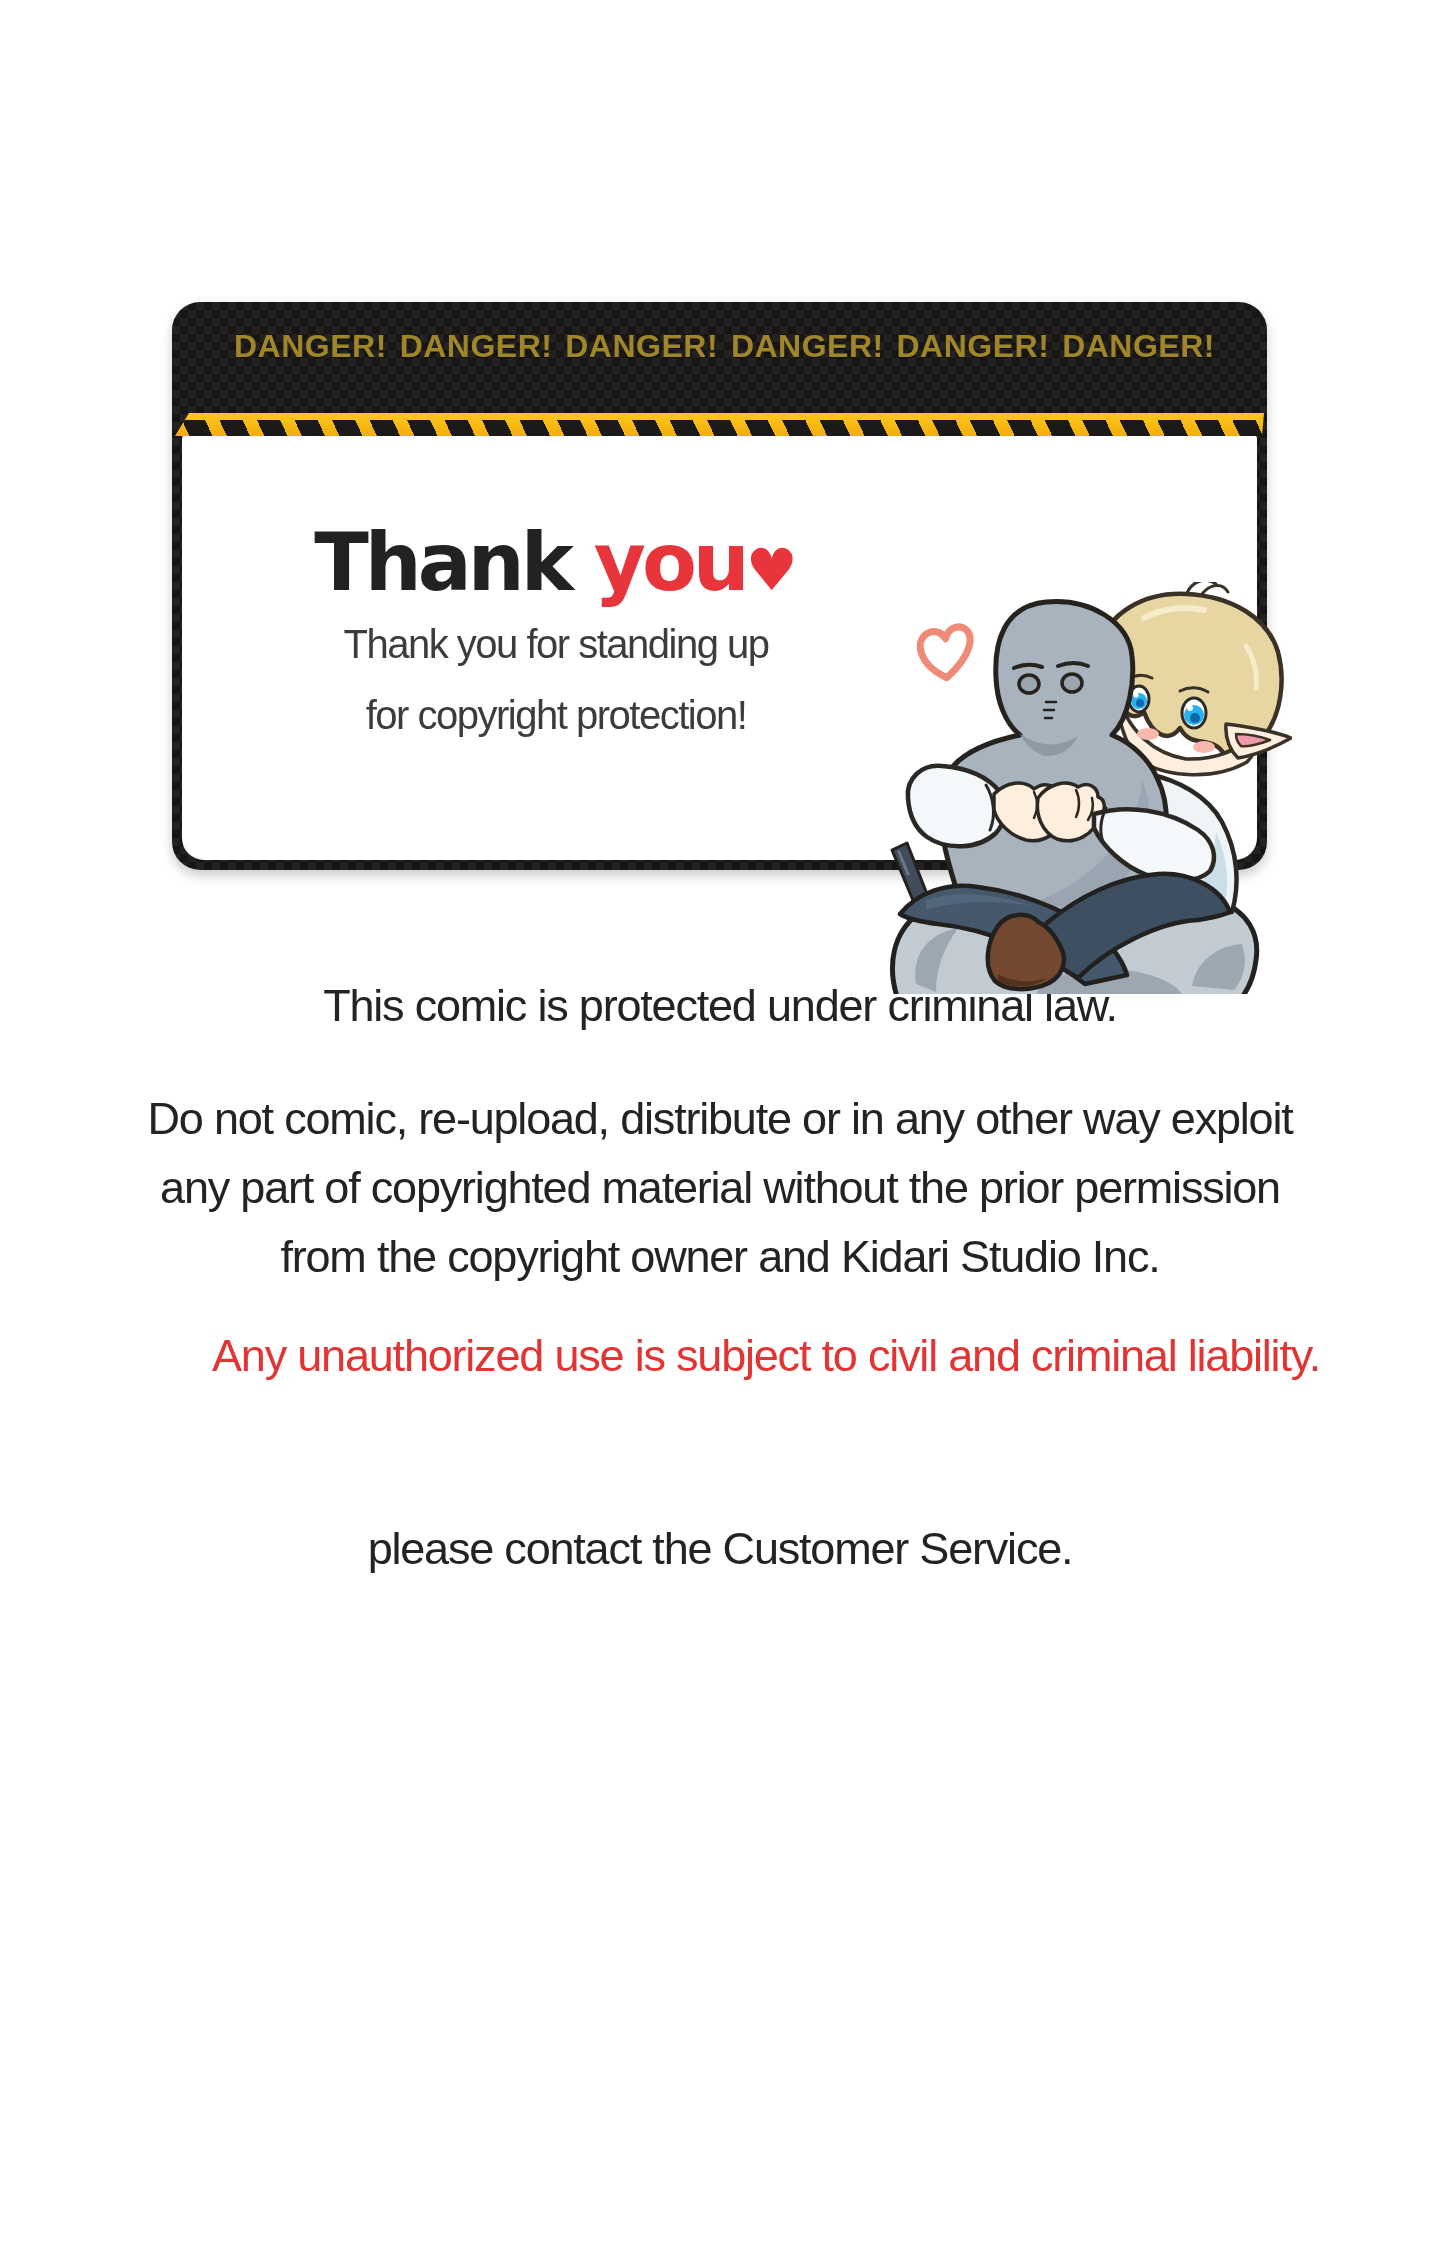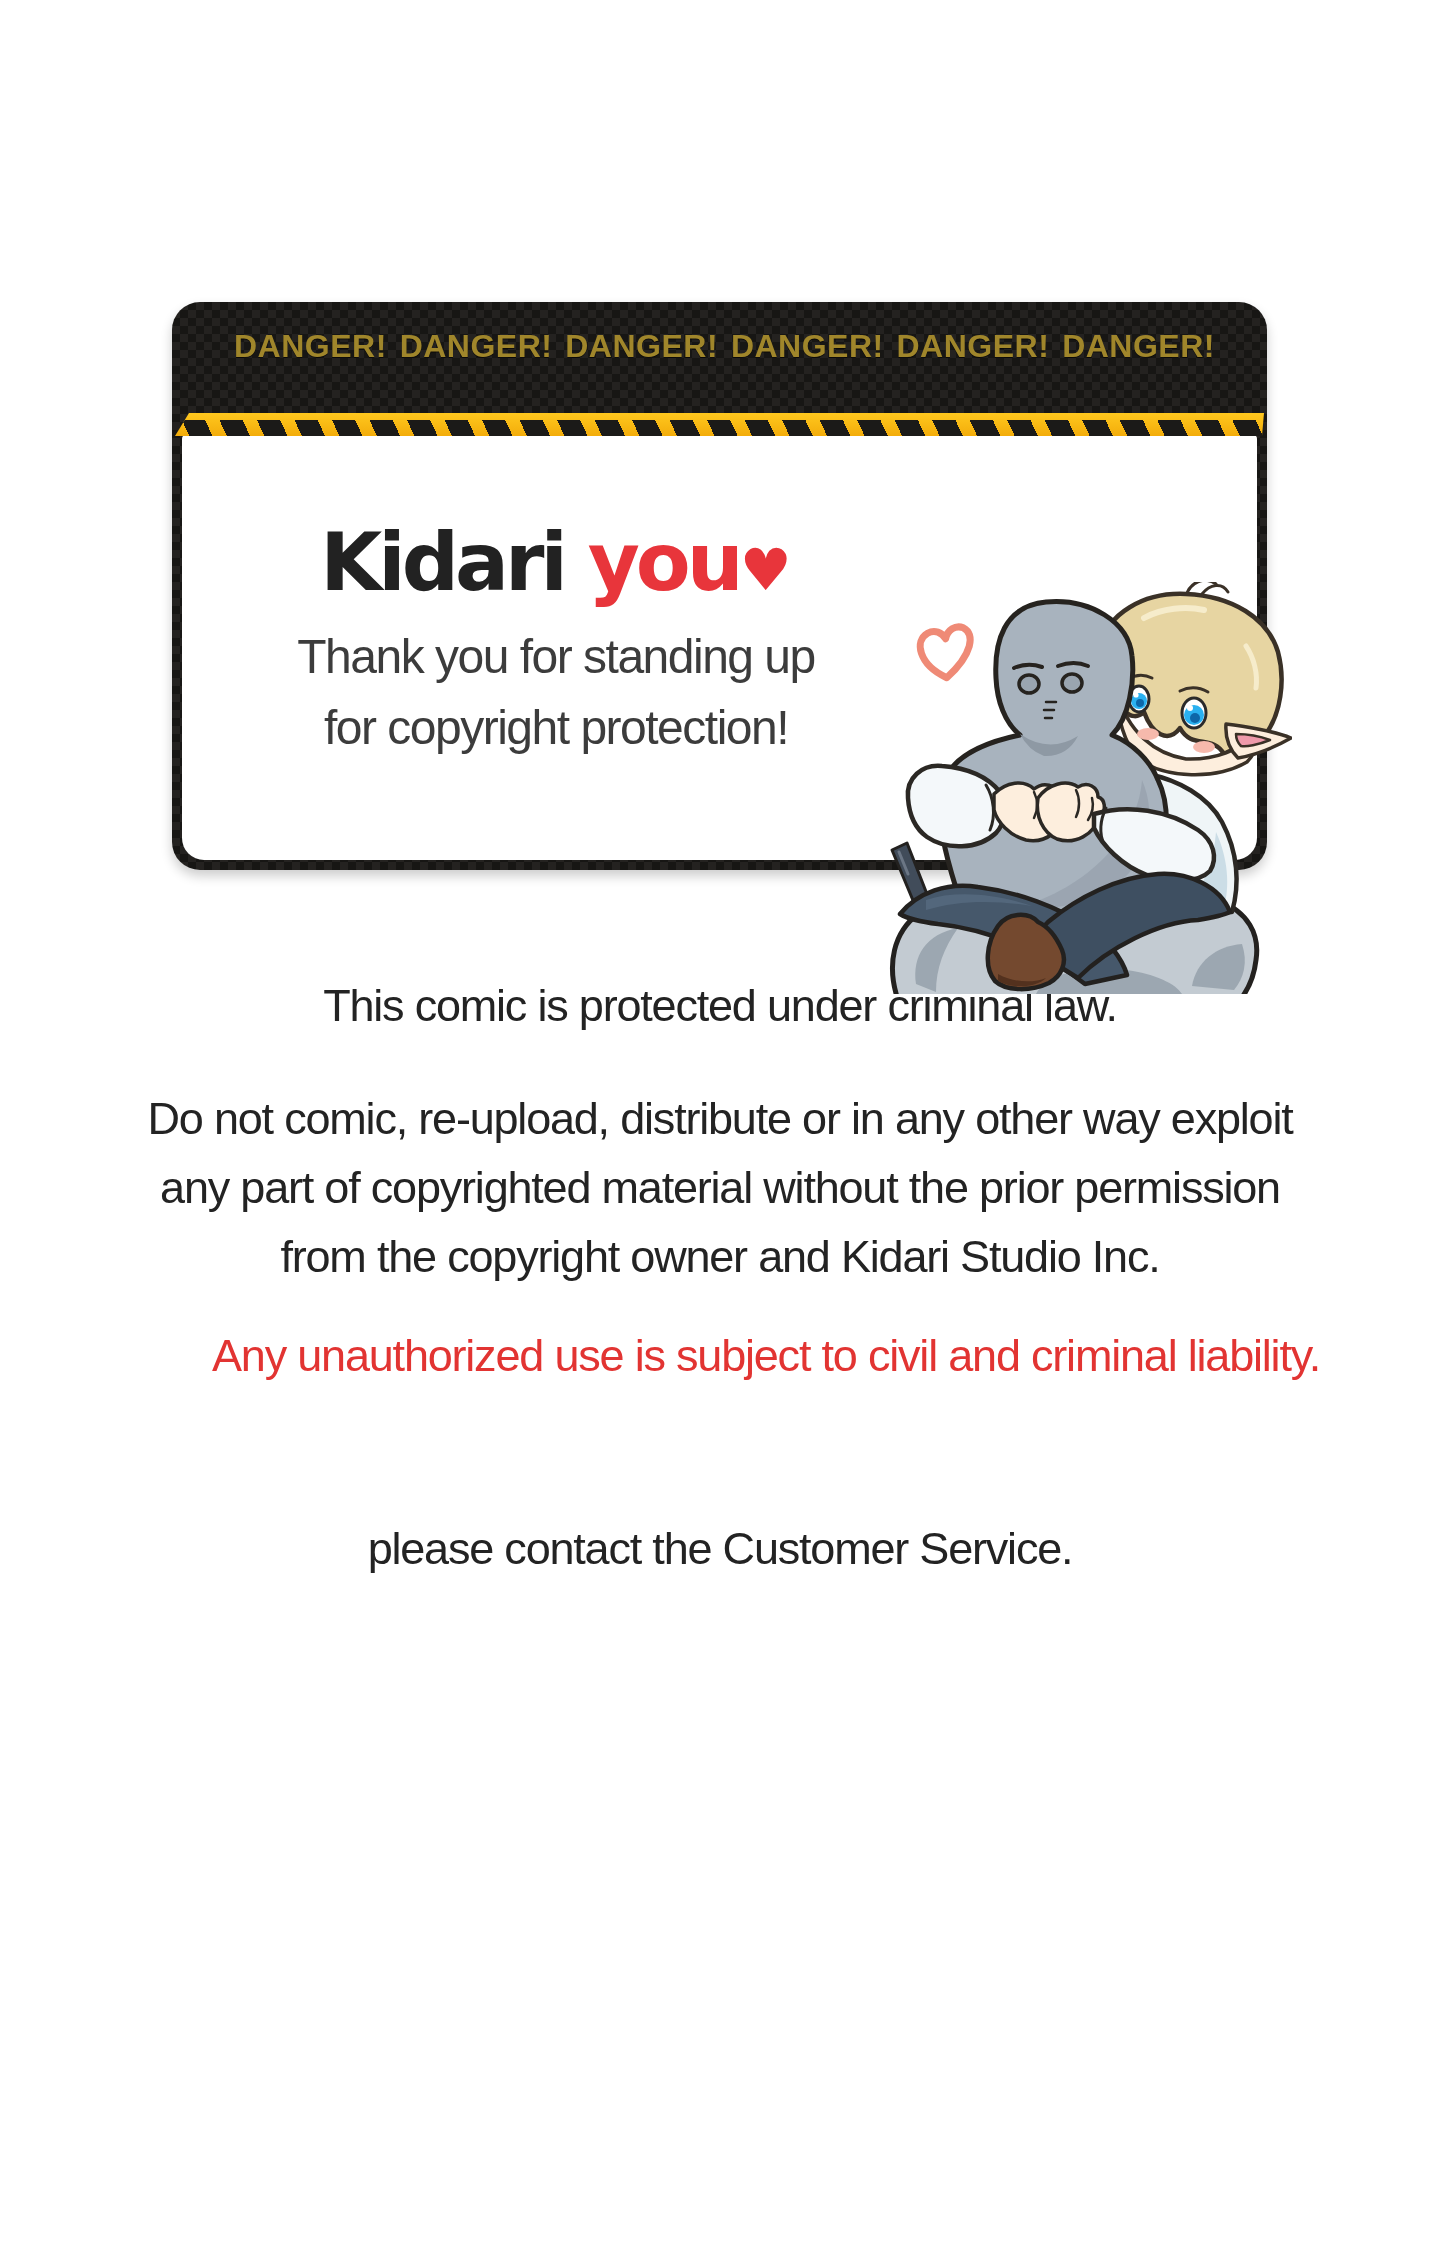--- a/index.html
+++ b/index.html
@@ -42,22 +42,22 @@
   .card-text{position:absolute;left:0;top:0;width:748px;text-align:center;}
   .card-title{
     margin-top:88px;
     font-family:"DejaVu Sans","Liberation Sans",sans-serif;
     font-weight:bold;font-size:80px;letter-spacing:-4px;line-height:1;
     color:#222222;white-space:nowrap;
   }
   .card-title .red{color:#e8353b;text-align:center;}
   .card-title .heart{font-size:58px;letter-spacing:0;}
   .card-subtitle{
-    margin-top:18px;
-    font-size:48px;line-height:71px;letter-spacing:-1.5px;color:#3c3c3c;
+    margin-top:6px;
+    font-size:40px;line-height:71px;letter-spacing:-1.5px;color:#3c3c3c;
   }
   .illustration{position:absolute;left:704px;top:147px;z-index:4;}
 
   
   .notice-line{
     position:absolute;left:0;width:100%;text-align:center;
     font-size:45px;letter-spacing:-1.2px;color:#232323;
   }
   .notice-1{top:980px;}
   .notice-2{top:1084px;line-height:69px;}
@@ -79,21 +79,21 @@
       <span class="danger-label">DANGER!</span>
       <span class="danger-label">DANGER!</span>
       <span class="danger-label">DANGER!</span>
     </div>
 
     <div class="stripe"></div>
 
     <div class="card-body">
       <div class="card-text">
         <div class="card-title">
-          <span>Kidari</span>
+          <span>Thank</span>
           <span> </span><span class="red">you</span><span class="red heart">♥</span>
         </div>
         <div class="card-subtitle">
           <div>Thank you for standing up</div>
           <div>for copyright protection!</div>
         </div>
       </div>
 
       <svg class="illustration" width="406" height="412" viewBox="0 0 406 412">
         <g stroke-linecap="round" stroke-linejoin="round">

